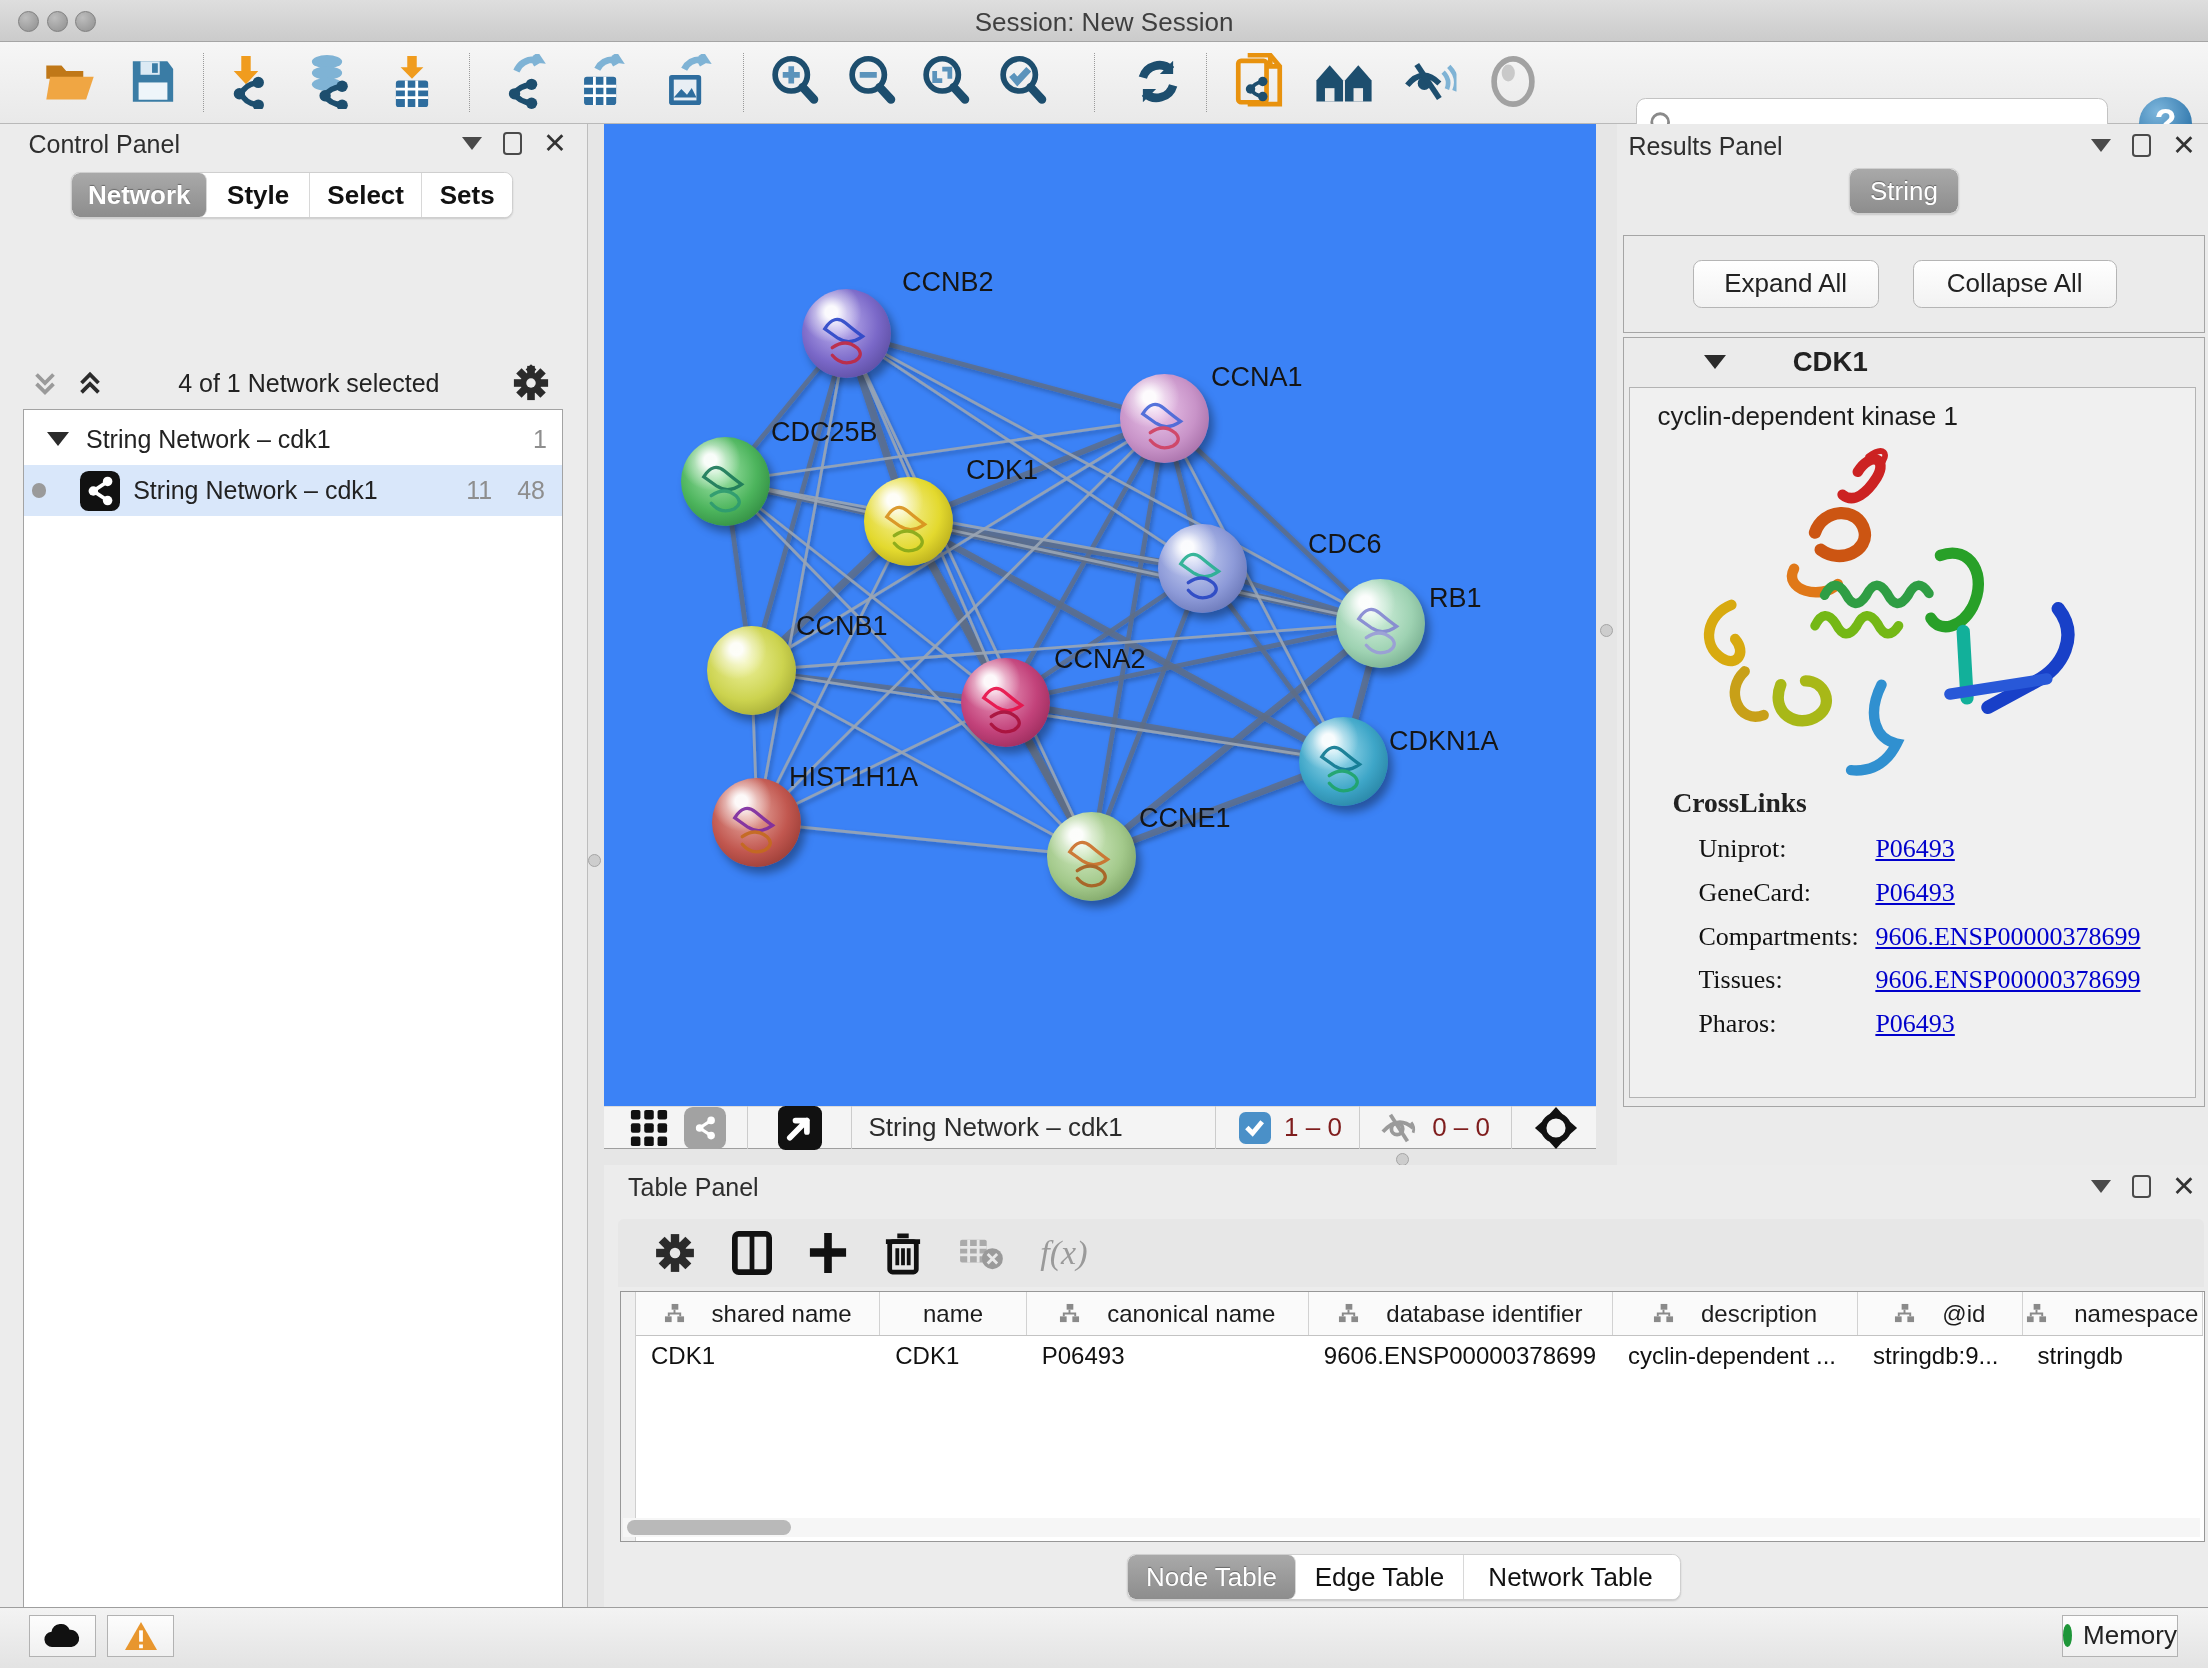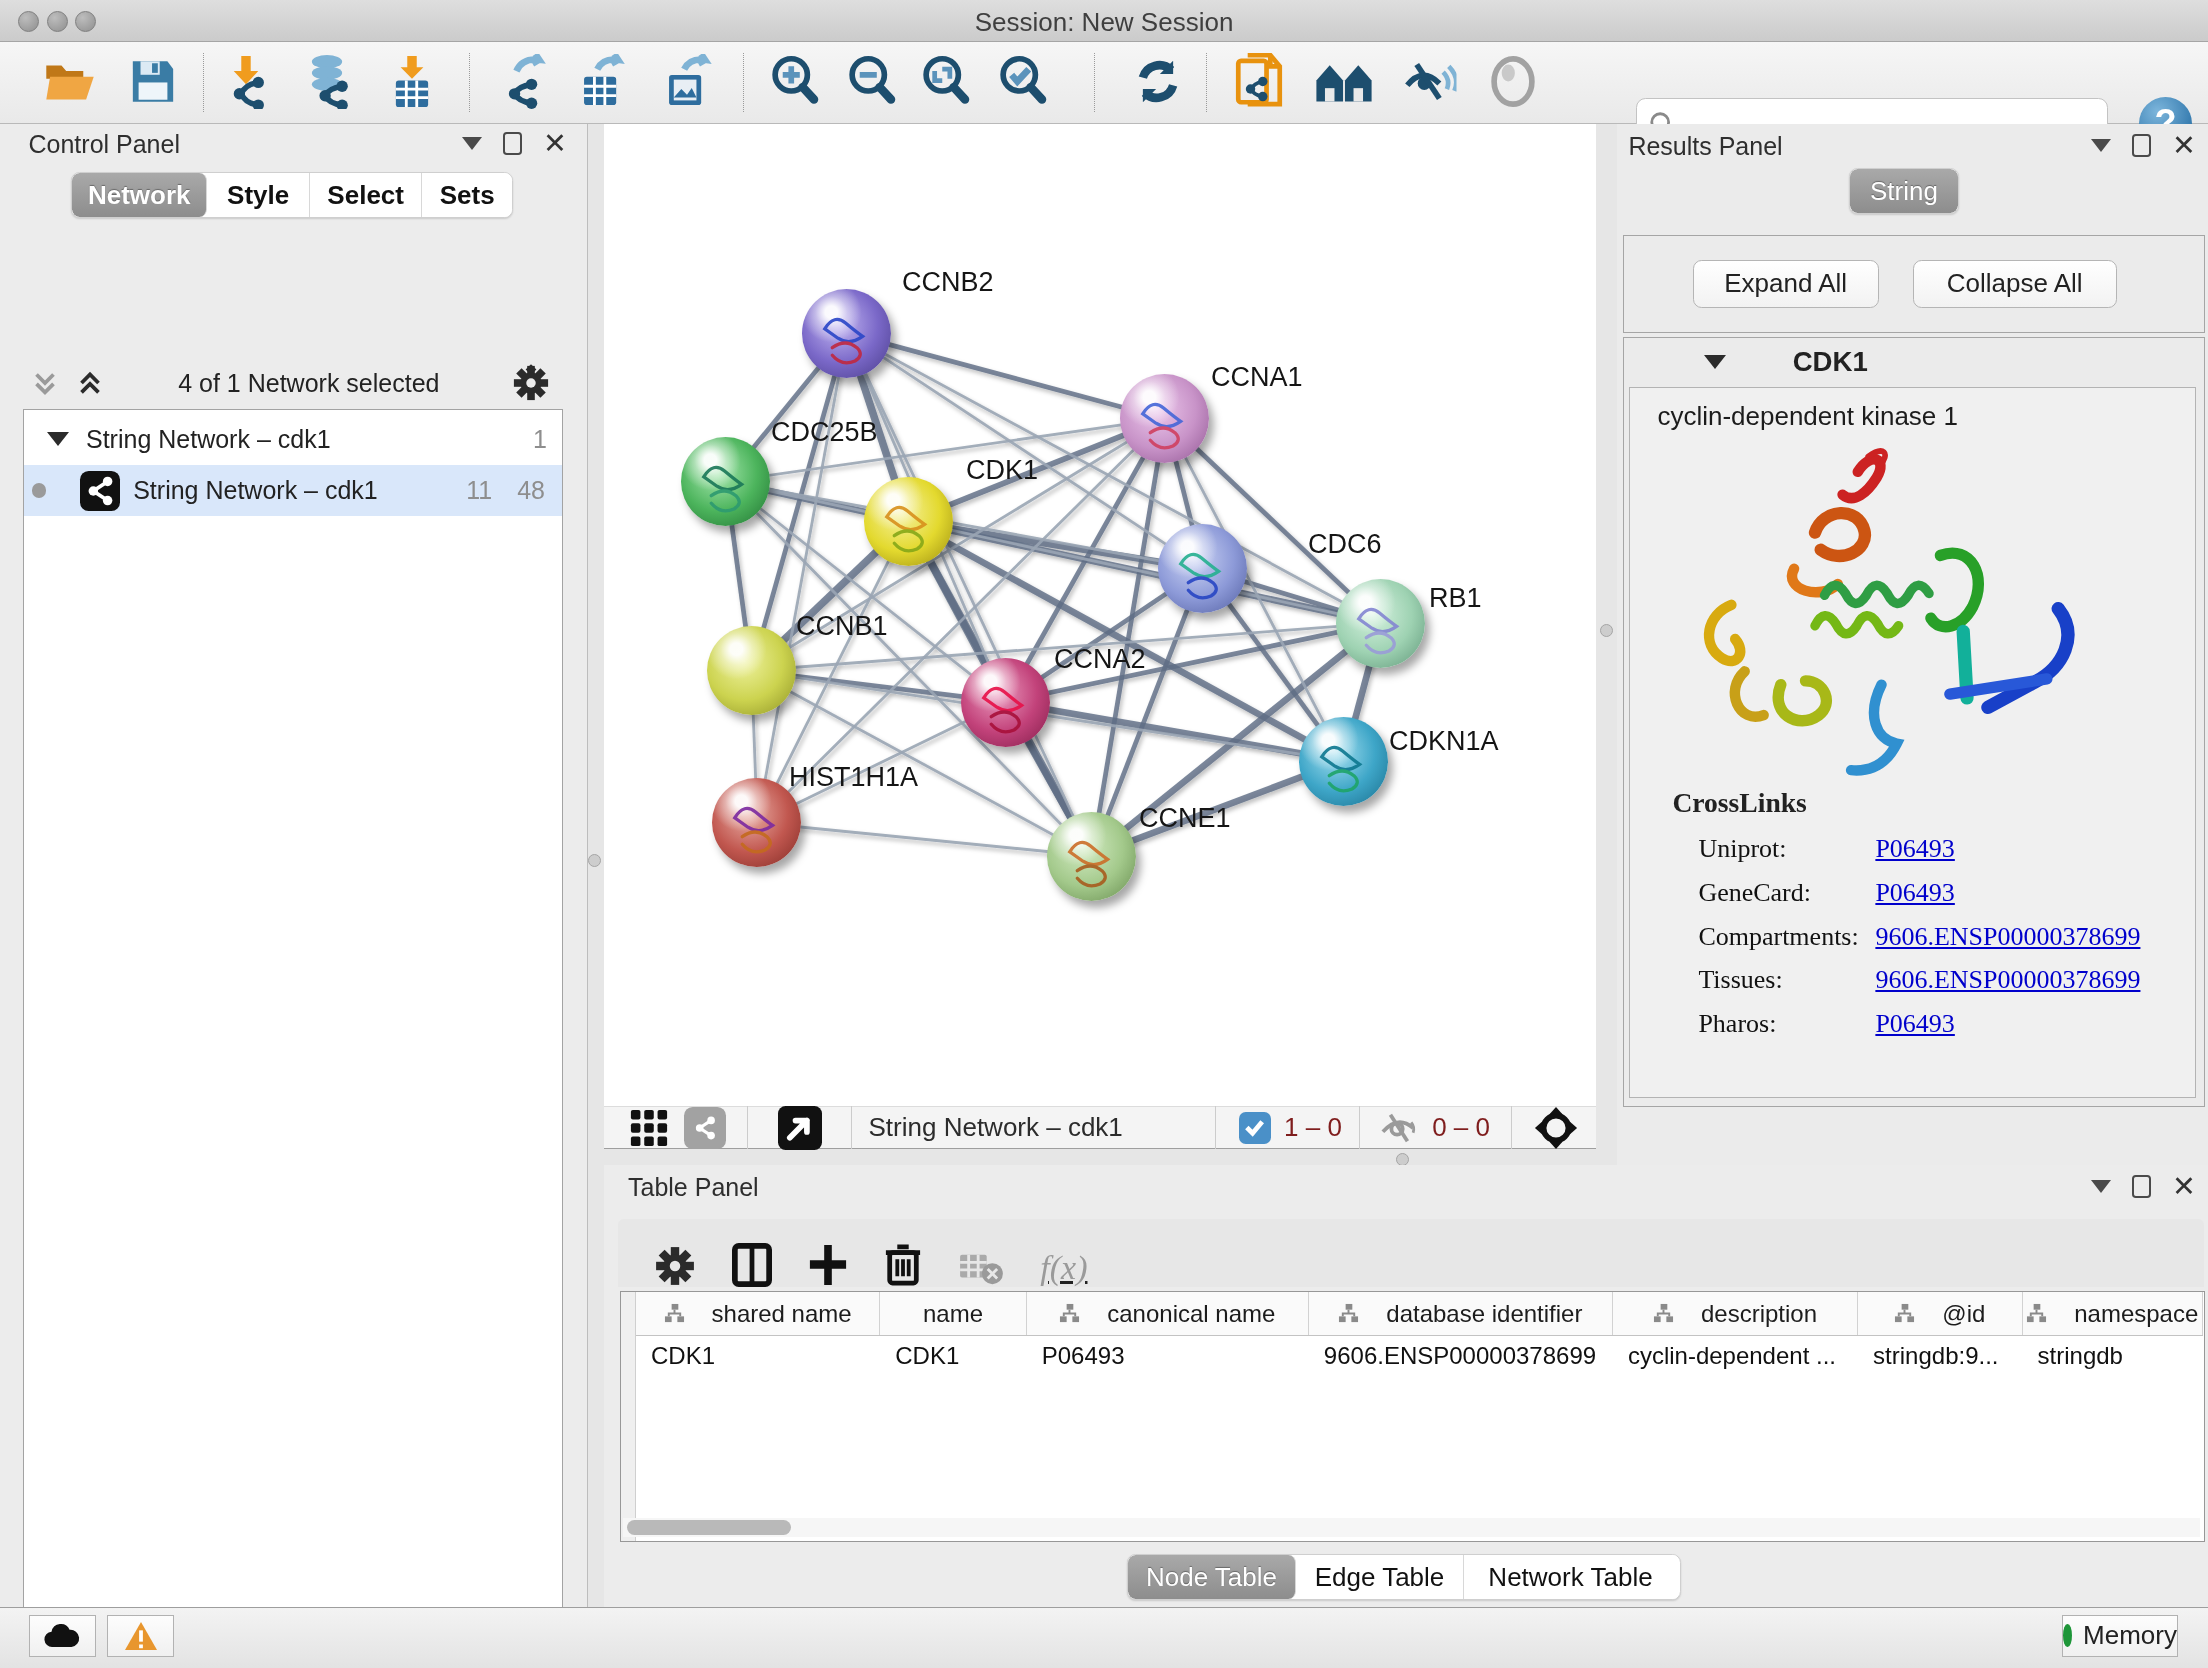--- a/index.html
+++ b/index.html
@@ -52,21 +52,21 @@
   .cp-tree-box { position:absolute; left:23px; top:285px; width:540px; height:1313px;
     background:#fff; border:1.9px solid #a3a3a3; }
   .tree-row { position:absolute; left:0; width:100%; height:51px; display:flex; align-items:center; font-size:25px; }
   .tree-row.sel { background:#d9e7fa; }
   .tree-count { color:#8e8e8e; }
   .share-badge { width:40px; height:40px; border-radius:8.6px; background:#111; display:inline-block; position:relative; }
   .net-status { position:absolute; left:23px; top:236px; width:540px; height:46px; font-size:25px;
     display:flex; align-items:center; }
 
   
-  .net-canvas { position:absolute; left:604px; top:124px; width:992px; height:982px; background:#ffffff; }
+  .net-canvas { position:absolute; left:604px; top:124px; width:992px; height:982px; background:#3b82f6; }
   .net-canvas svg.edges { position:absolute; left:0; top:0; }
   .node { position:absolute; border-radius:50%; box-shadow:4.8px 6.7px 8.6px rgba(0,0,0,.35); }
   .node-label { position:absolute; font-size:27px; color:#151515; white-space:nowrap; }
 
   .view-toolbar { position:absolute; left:604px; top:1106px; width:992px; height:43px;
     background:#f4f4f4; border-top:1px solid #dcdcdc; border-bottom:1.9px solid #9e9e9e;
     display:flex; align-items:center; }
   .vt-sep { width:0; height:43px; border-left:1px solid #cccccc; }
   .vt-title { font-size:26px; color:#2c2c2c; }
   .vt-count { font-size:26px; color:#7f1d1d; }
@@ -91,21 +91,21 @@
   .crosslinks { position:absolute; left:0px; top:399px; width:100%;
     font-family:"Liberation Serif", serif; }
   .cl-head { font-size:27.6px; font-weight:bold; margin-left:42px; }
   .cl-row { position:absolute; left:0; width:100%; height:44px; font-size:26px; }
   .cl-label { position:absolute; left:68px; color:#111; }
   .cl-link { position:absolute; left:245px; color:#0000cc; text-decoration:underline; }
 
   
   .table-panel { position:absolute; left:604px; top:1165px; width:1605px; height:442px; background:#ececec; }
   .tp-toolbar { position:absolute; left:14.3px; top:54px; width:1586px; height:68px;
-    background:#e7e7e7; border-radius:5.7px 5.7px 0 0; display:flex; align-items:flex-end; gap:36px; padding-left:36px;text-decoration:underline; }
+    background:#e7e7e7; border-radius:5.7px 5.7px 0 0; display:flex; align-items:center; gap:36px; padding-left:36px; }
   .fx { font-family:"Liberation Serif", serif; font-style:italic; font-size:34px; color:#9a9a9a; }
   .data-table { position:absolute; left:16px; top:126px; width:1585px; height:251px;
     background:#fff; border:1.9px solid #979797; overflow:hidden; }
   .tbl-gutter { position:absolute; left:0; top:0; width:15px; height:100%; background:#efefef; border-right:1px solid #cfcfcf; }
   .hdr-row { position:absolute; left:15px; top:0; height:44px; display:flex;
     background:#fafafa; border-bottom:1.9px solid #c3c3c3; width:1567px; }
   .hdr-cell { display:flex; align-items:center; justify-content:center; gap:27px;
     font-size:24px; color:#1c1c1c; border-right:1px solid #d2d2d2; overflow:hidden; white-space:nowrap; }
   .body-row { position:absolute; left:15px; top:44px; height:40px; display:flex; width:1567px; }
   .body-cell { font-size:24px; color:#111; padding-left:15px; display:flex; align-items:center;

